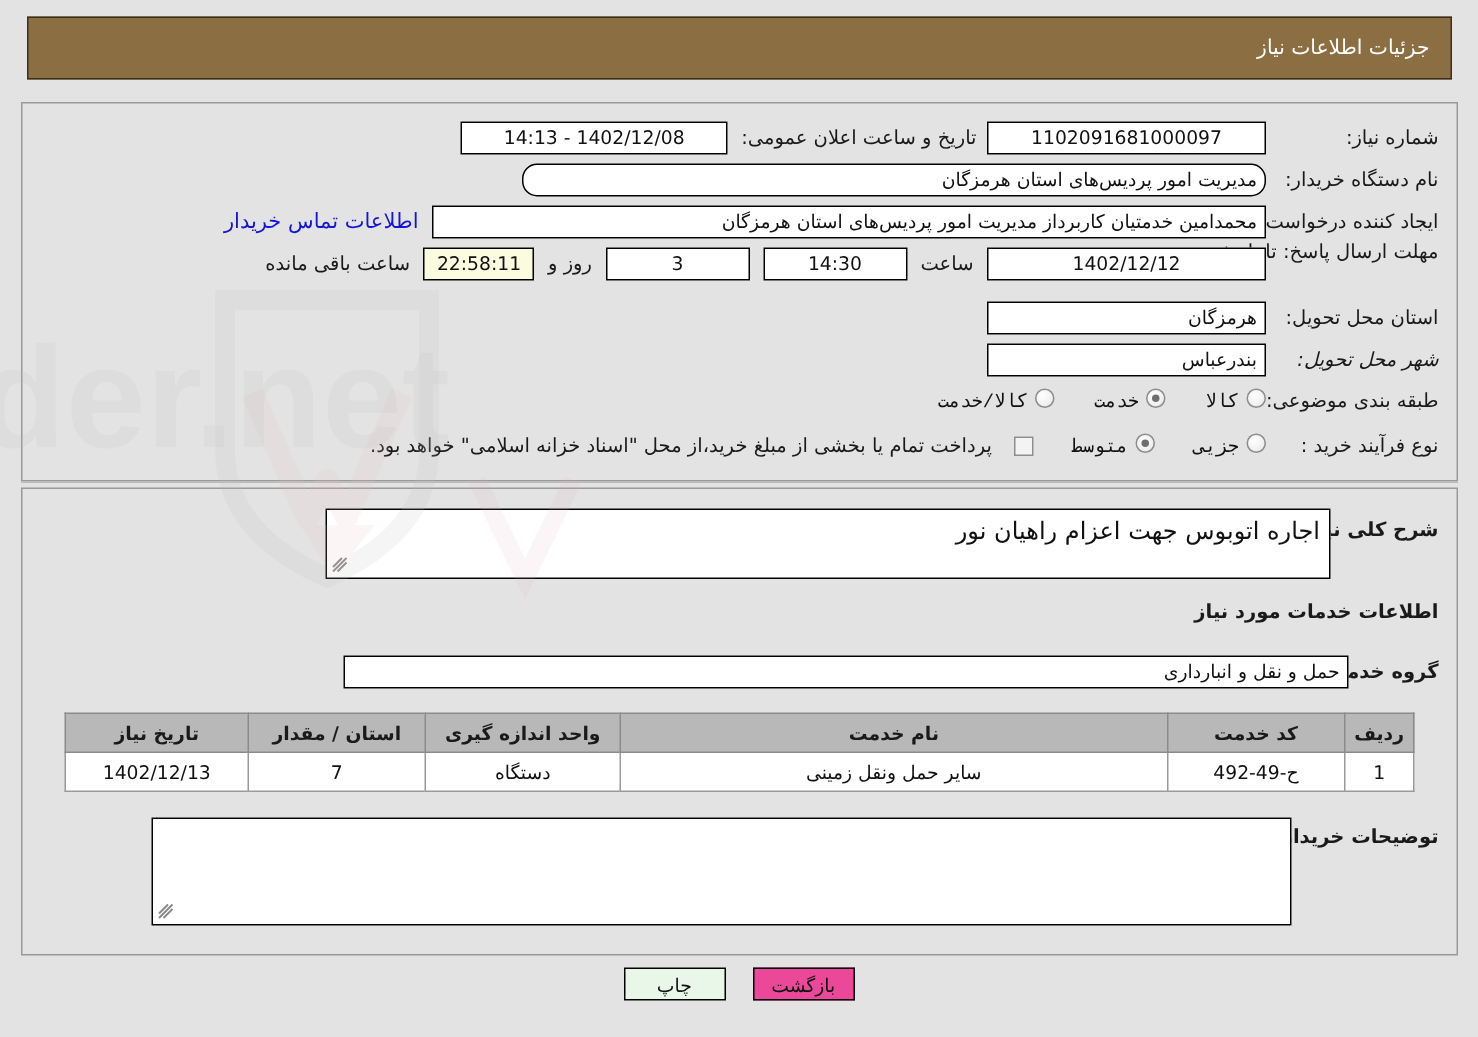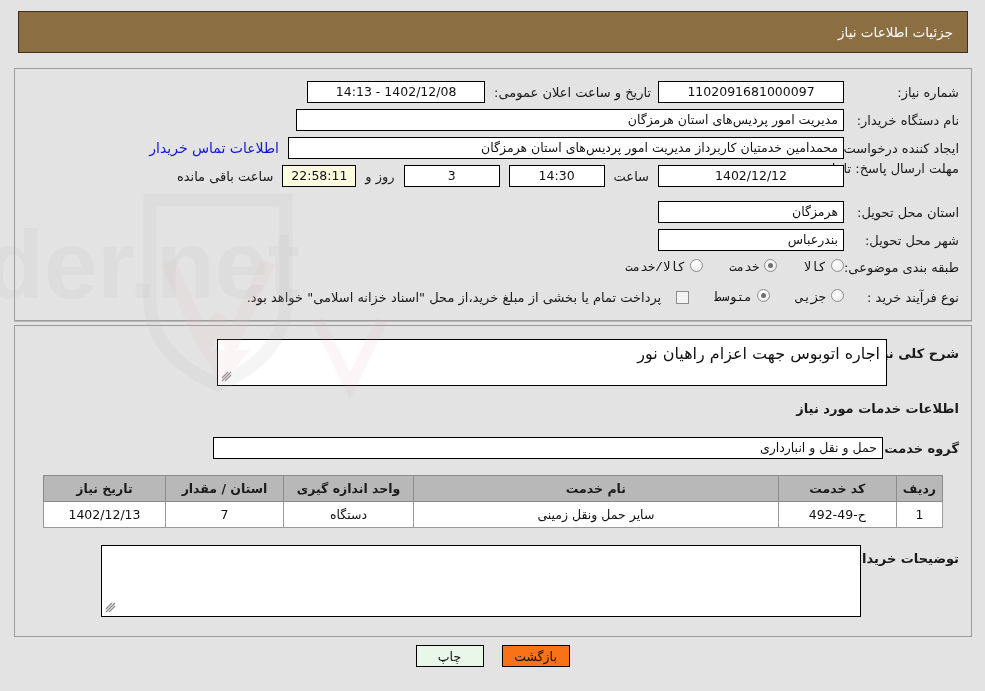--- a/index.html
+++ b/index.html
@@ -130,21 +130,21 @@
     position: absolute; left: 0; top: 645px; width: 985px;
     display: flex; justify-content: center; gap: 18px;
   }
   .btn {
     border: 1px solid #000;
     height: 22px; min-width: 68px;
     display: flex; align-items: center; justify-content: center;
     font-size: 12.5px; cursor: pointer; padding: 0 10px;
   }
   .btn-print { background: #e9f7e9; }
-  .btn-back  { background: #f97316; }
+  .btn-back  { background: #ec4899; }
 
   .sep {
     position: absolute; left: 14px; top: 321px; width: 958px; height: 0;
     border-top: 1px solid #bcbcbc;
   }
 </style>
 </head>
 <body>
 
 <div class="page">
@@ -175,21 +175,21 @@
       <span class="lbl" style="width:106px; text-align:right;">شماره نیاز:</span>
       <div class="fld center" style="width:186px;">1102091681000097</div>
     </div>
     <div class="row" style="right:320px; top:12px; gap:9px;">
       <span class="lbl">تاریخ و ساعت اعلان عمومی:</span>
       <div class="fld center" style="width:178px;">1402/12/08 - 14:13</div>
     </div>
 
     <div class="row" style="right:12px; top:40px; gap:9px;">
       <span class="lbl" style="width:106px; text-align:right;">نام دستگاه خریدار:</span>
-      <div class="fld right" style="width:548px;">مدیریت امور پردیس‌های استان هرمزگان</div>
+      <div class="fld right" style="width:496px;border-radius:10px;">مدیریت امور پردیس‌های استان هرمزگان</div>
     </div>
 
     <div class="row" style="right:12px; top:68px; gap:9px;">
       <span class="lbl" style="width:106px; text-align:right;">ایجاد کننده درخواست:</span>
       <div class="fld right" style="width:556px;">محمدامین خدمتیان کاربرداز مدیریت امور پردیس‌های استان هرمزگان</div>
       <span class="link">اطلاعات تماس خریدار</span>
     </div>
 
     <div class="row" style="right:12px; top:92px; width:110px; align-items:flex-start;">
       <span class="lbl" style="display:block; width:106px; text-align:right; line-height:16px;">مهلت ارسال پاسخ: تا تاریخ:</span>
@@ -203,21 +203,21 @@
       <div class="fld center yellow" style="width:74px;">22:58:11</div>
       <span class="lbl">ساعت باقی مانده</span>
     </div>
 
     <div class="row" style="right:12px; top:132px; gap:9px;">
       <span class="lbl" style="width:106px; text-align:right;">استان محل تحویل:</span>
       <div class="fld right" style="width:186px;">هرمزگان</div>
     </div>
 
     <div class="row" style="right:12px; top:160px; gap:9px;">
-      <span class="lbl" style="width:106px; text-align:right;">شهر محل تحویل:</span>
+      <span class="lbl" style="width:106px; text-align:right;font-style:italic;">شهر محل تحویل:</span>
       <div class="fld right" style="width:186px;">بندرعباس</div>
     </div>
 
     <div class="row" style="right:12px; top:190px; gap:9px;">
       <span class="lbl" style="width:106px; text-align:right;">طبقه بندی موضوعی:</span>
       <div class="radio-group" style="gap:26px;">
         <label class="radio-item">
           <span class="radio"></span>
           <span>کالا</span>
         </label>
@@ -257,21 +257,21 @@
     <div class="ta" style="right:84px; top:13px; width:670px; height:47px;">
       <span>اجاره اتوبوس جهت اعزام راهیان نور</span>
       <svg class="grip" viewBox="0 0 12 12">
         <path d="M1 10 L10 1 M1 7 L7 1 M4 10 L10 4" stroke="#8a8a8a" stroke-width="1.3" fill="none"></path>
       </svg>
     </div>
 
     <span class="lbl bold" style="position:absolute; right:12px; top:75px;">اطلاعات خدمات مورد نیاز</span>
 
     <span class="lbl bold" style="position:absolute; right:12px; top:115px;">گروه خدمت:</span>
-    <div class="fld right" style="position:absolute; right:88px; top:111px; width:670px;">حمل و نقل و انبارداری</div>
+    <div class="fld right" style="position:absolute; right:72px; top:111px; width:670px;">حمل و نقل و انبارداری</div>
 
     <table class="tbl" style="right:28px; top:149px; width:900px;">
       <thead>
         <tr>
           <th style="width:38px;">ردیف</th>
           <th style="width:118px;">کد خدمت</th>
           <th>نام خدمت</th>
           <th style="width:130px;">واحد اندازه گیری</th>
           <th style="width:118px;">استان / مقدار</th>
           <th style="width:122px;">تاریخ نیاز</th>

